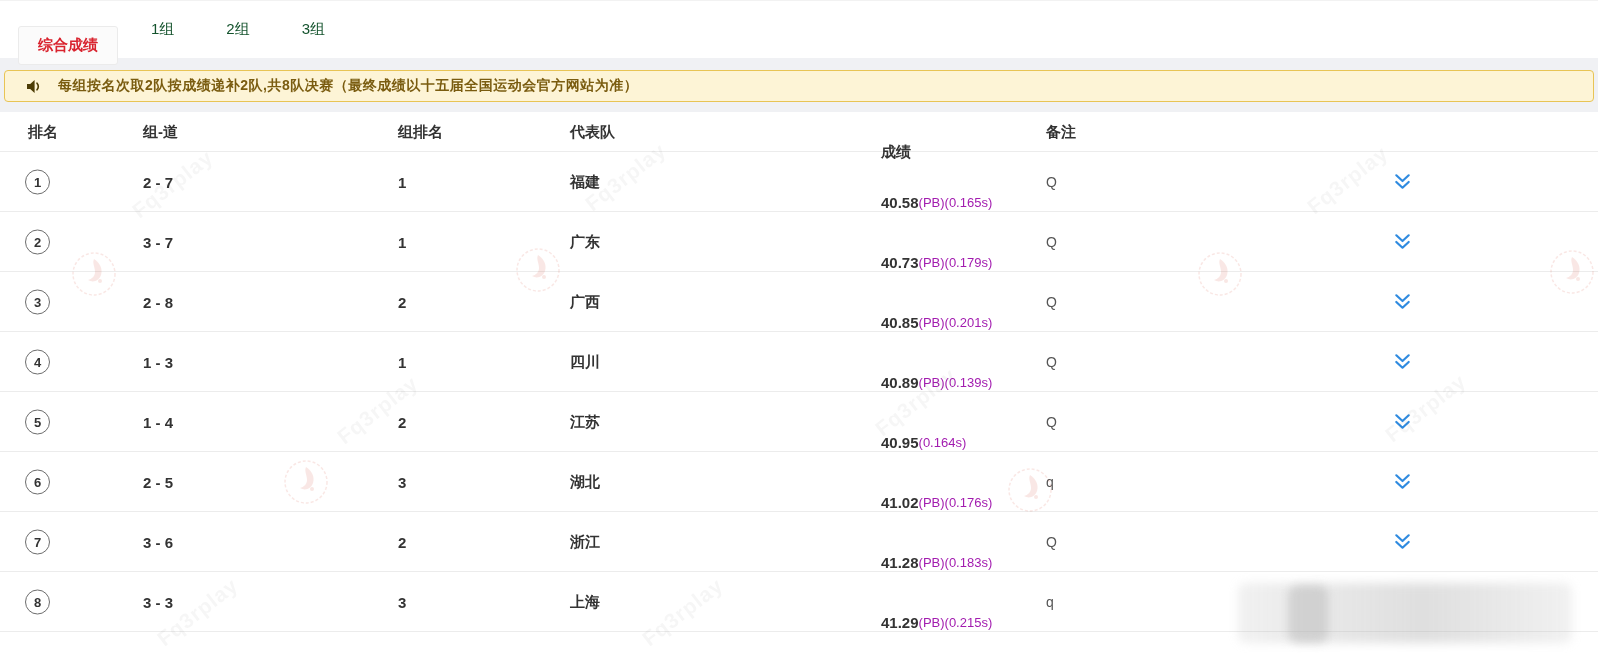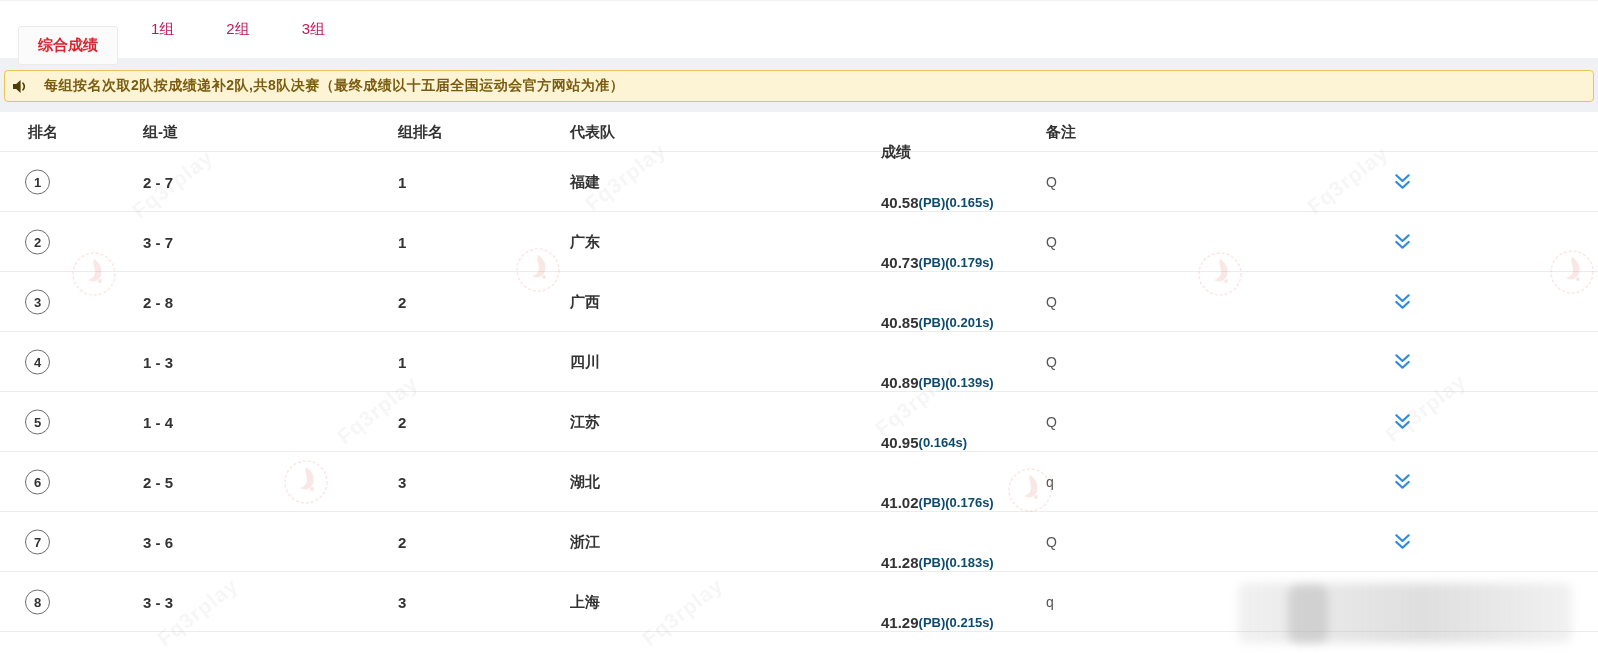--- a/index.html
+++ b/index.html
@@ -3,28 +3,28 @@
 <meta charset="utf-8">
 <style>
   * { margin:0; padding:0; box-sizing:border-box; }
   html,body { width:1598px; height:653px; overflow:hidden; background:#fff;
     font-family:"Liberation Sans","DejaVu Sans",sans-serif; color:#333; }
   .page { position:relative; width:1598px; height:653px; background:#fff; }
 
   
   .tabbar { position:relative; height:58px; background:#fff; display:flex; align-items:center;
     border-top:1px solid #f2f2f2; padding-left:18px; }
-  .tab { font-size:15px; color:#be185d; padding:9px 0; margin-right:52px; cursor:pointer; white-space:nowrap; }
+  .tab { font-size:15px; color:#14532d; padding:9px 0; margin-right:52px; cursor:pointer; white-space:nowrap; }
   .tab.active { color:#d9232e; font-weight:bold; background:#fbfbfb; border:1px solid #ebebeb;
     border-radius:3px; padding:9px 19px; margin-right:33px;margin-top:32px; }
 
   
   .notice-band { background:#f0f1f4; padding:12px 4px 10px 4px; }
   .notice { height:32px; background:#fdf4d6; border:1px solid #e8c455; border-radius:4px;
-    display:flex; align-items:center; padding-left:7px; }
+    display:flex; align-items:center; padding-left:21px; }
   .notice .txt { font-size:14px; font-weight:bold; color:#7a5c10; margin-left:15px; letter-spacing:.5px; }
   .speaker { width:17px; height:15px; flex:0 0 auto; }
 
   
   .table { position:relative; background:#fff; }
   .thead { position:relative; height:40px; border-bottom:1px solid #ececec; }
   .thead .cell { position:absolute; top:50%; transform:translateY(-50%); font-size:15px; font-weight:bold; color:#333; }
   .trow { position:relative; height:60px; border-bottom:1px solid #ececec; }
   .cell { white-space:nowrap; }
   .c-rank   { left:28px; }
@@ -32,21 +32,21 @@
   .c-grank  { left:398px; }
   .c-team   { left:560px;margin-left:10px; }
   .c-result { left:881px;margin-top:20px; }
   .c-remark { left:1046px; }
   .trow .cell { position:absolute; top:50%; transform:translateY(-50%); font-size:15px; font-weight:bold; color:#333; }
   .trow .c-rank { left:25px; }
   .rank-circle { width:25px; height:25px; border:1px solid #6d6d6d; border-radius:50%;
     display:flex; align-items:center; justify-content:center; font-size:13px; font-weight:bold; color:#333; background:transparent; }
   .result-block { display:flex; flex-direction:row; line-height:17px; }
   .result-main { font-size:15px; font-weight:bold; color:#333; }
-  .result-note { font-size:13px; font-weight:bold; color:#0c4a6e; }
+  .result-note { font-size:13px; font-weight:normal; color:#a21caf; }
   .trow .c-remark { font-size:14px; font-weight:normal; color:#555; }
   .c-expand { position:absolute; left:1390px; top:50%; transform:translateY(-50%); width:24px; height:24px;
     cursor:pointer; display:flex; align-items:center; justify-content:center; }
 
   
   .wm-text { position:absolute; font-size:21px; font-weight:bold; color:rgba(90,90,90,0.055);
     transform:rotate(-38deg); pointer-events:none; letter-spacing:1px; }
   .wm-logo { position:absolute; width:48px; height:48px; opacity:0.12; pointer-events:none; }
   .smudge { position:absolute; left:1238px; top:583px; width:334px; height:60px;
     background:linear-gradient(90deg, rgba(190,190,190,.22), rgba(170,170,170,.38) 55%, rgba(200,200,200,.25));

